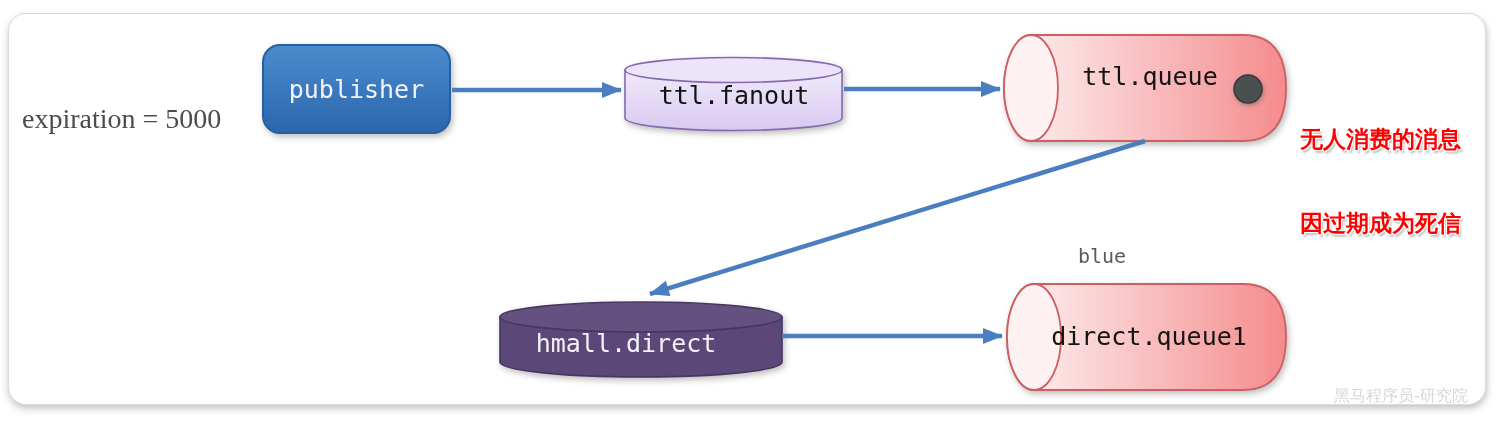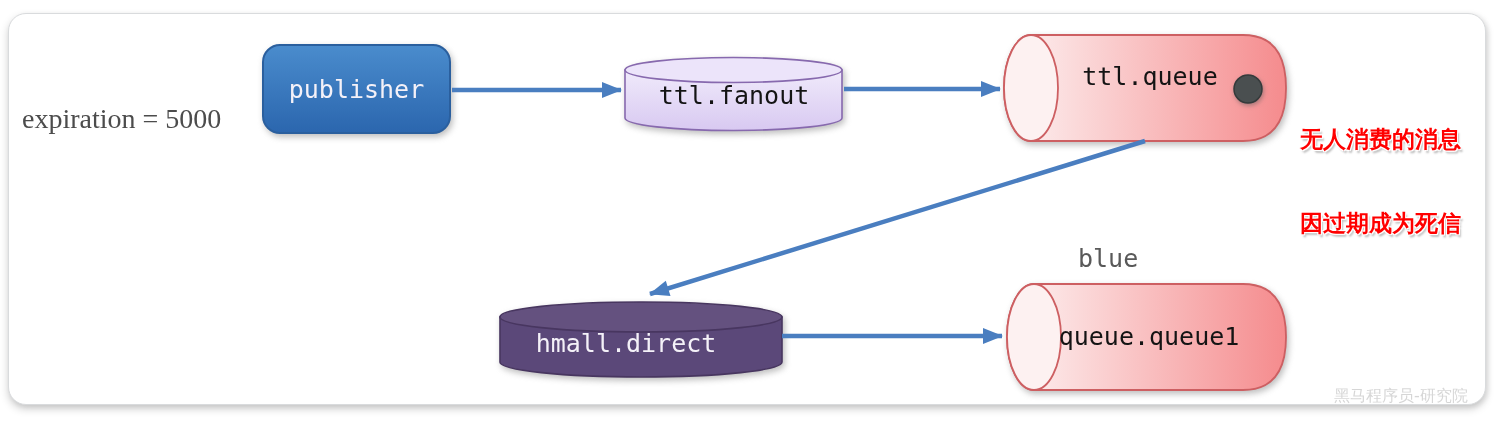--- a/index.html
+++ b/index.html
@@ -21,21 +21,21 @@
     position:absolute; display:flex; align-items:center; justify-content:center;
     font-family:"DejaVu Sans Mono", monospace; white-space:pre;
   }
   .node-label { font-size:25px; color:#141414;border-radius:18px; }
   .node-label.light { color:#f4f1f8; }
   .prop-label {
     position:absolute; font-size:28px; color:#4c4c4c; white-space:pre;
     font-family:Liberation Serif, serif;
   }
   .binding-label {
-    position:absolute; font-size:25px; color:#595959;
+    position:absolute; font-size:20px; color:#595959;
     font-family:"DejaVu Sans Mono", monospace;
     text-align:right;
   }
   .note {
     position:absolute; left:1300px; top:70px; width:180px;
     font-family:"Liberation Serif", serif; font-weight:bold;
     font-size:23px; line-height:28px; color:#ff0000; white-space:pre;
     text-shadow:-1px -1px 0 #fff, 1px -1px 0 #fff, -1px 1px 0 #fff,
                  1px 1px 0 #fff, 2px 3px 2px rgba(0,0,0,0.25);
   }
@@ -106,21 +106,21 @@
   <div class="prop-label" style="left:22px; top:103px;">expiration = 5000</div>
 
   <div class="lbl node-label light" style="left:263px; top:45px; width:187px; height:88px;">publisher</div>
 
   <div class="lbl node-label" style="left:625px; top:64px; width:218px; height:62px;">ttl.fanout</div>
 
   <div class="lbl node-label" style="left:1040px; top:36px; width:220px; height:80px;">ttl.queue</div>
 
   <div class="lbl node-label light" style="left:500px; top:313px; width:252px; height:60px;">hmall.direct</div>
 
-  <div class="lbl node-label" style="left:1011px; top:284px; width:276px; height:104px;">queue.queue1</div>
+  <div class="lbl node-label" style="left:1011px; top:284px; width:276px; height:104px;">direct.queue1</div>
 
   <div class="binding-label" style="left:1078px; top:244px;">blue</div>
 
   <div class="note">
     <span style="display:block">无人消费的消息</span>
     <span style="display:block">因过期成为死信</span>
   </div>
 
   <div class="watermark">黑马程序员-研究院</div>
 

